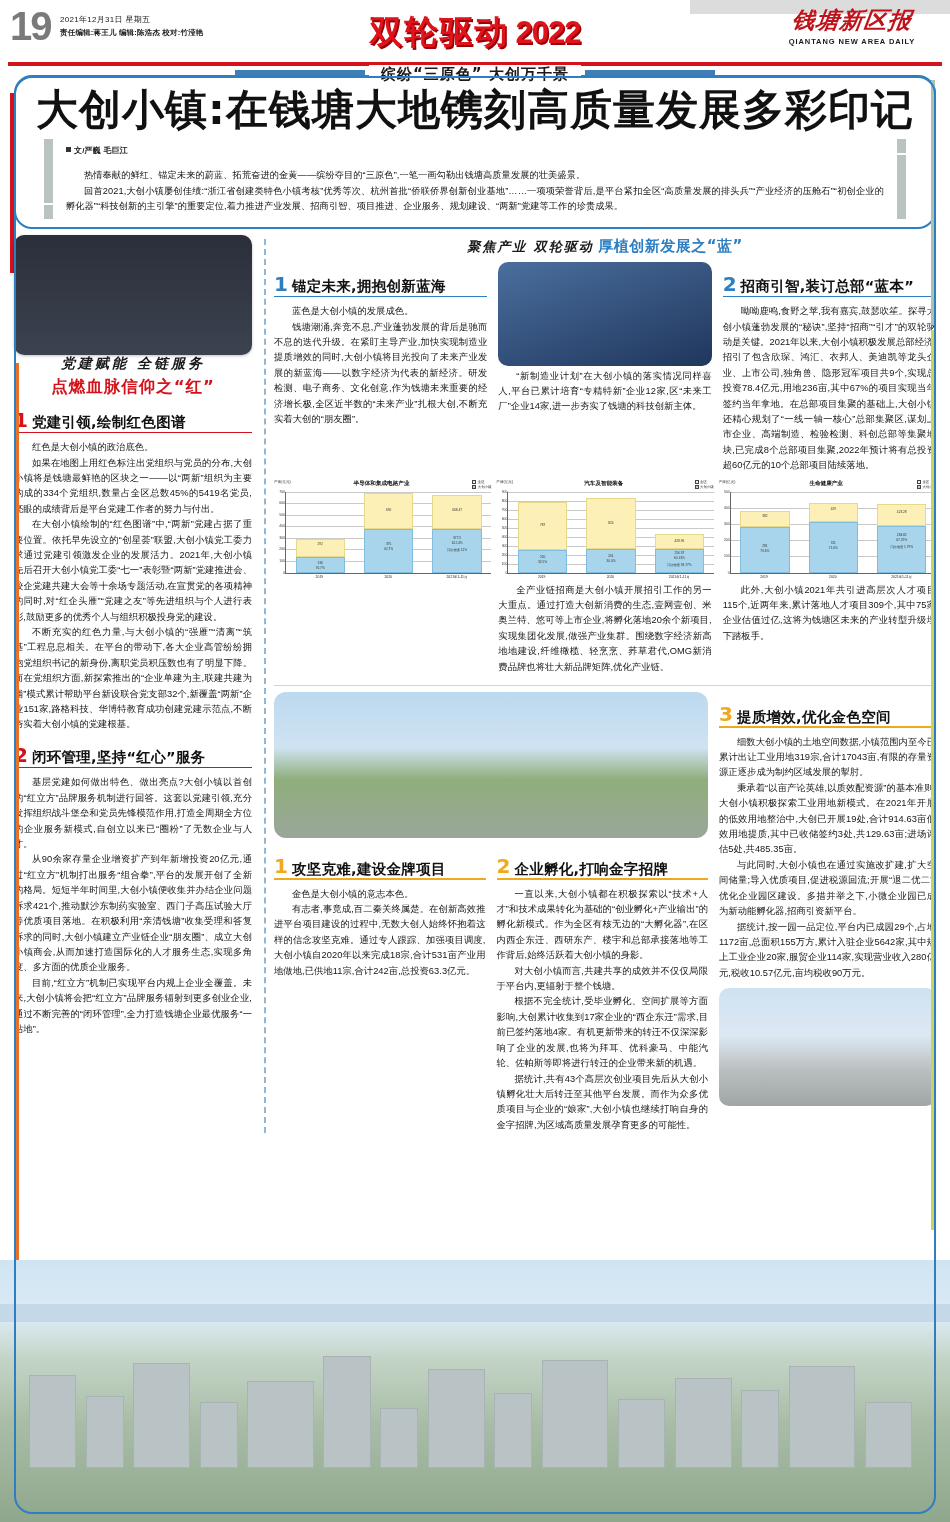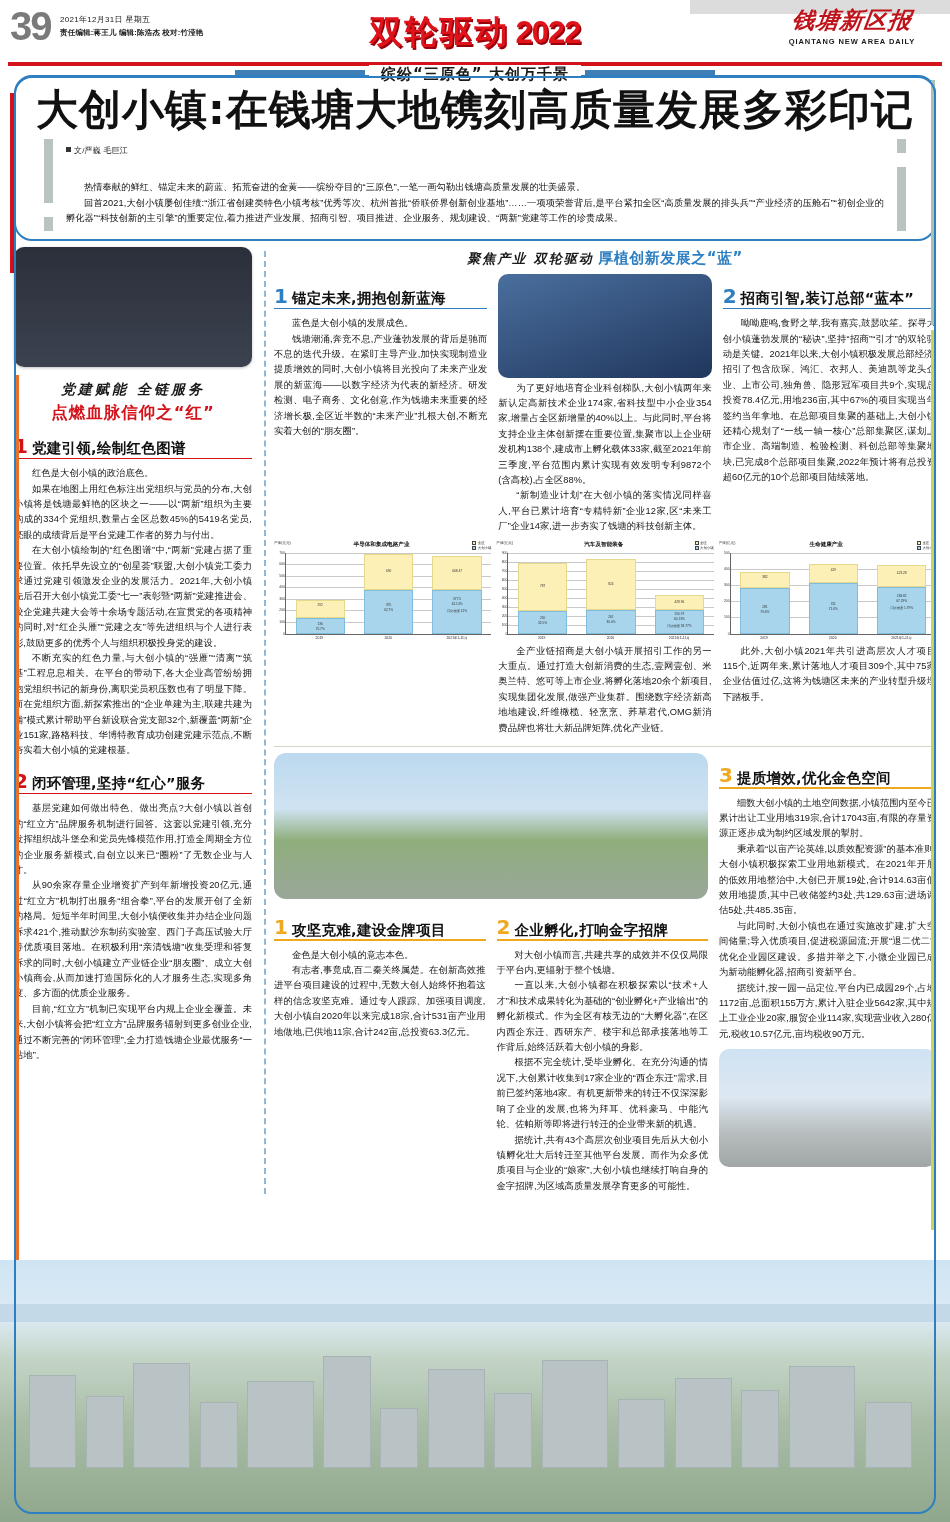--- a/index.html
+++ b/index.html
@@ -73,41 +73,41 @@
     white-space:nowrap;
   }
 
   
   .intro-outer { position:relative; margin:6px 18px 2px 18px; padding:6px 22px 4px 22px; }
   .corner { position:absolute; width:9px; background:#b9c4c0; }
   .c-tl { left:0; top:0; height:64px; }
   .c-bl { left:0; bottom:0; height:14px; }
   .c-tr { right:0; top:0; height:14px; }
   .c-br { right:0; bottom:0; height:64px; }
-  .byline { font-size:8px; font-weight:normal; color:#1a1a1a; margin-bottom:24px; letter-spacing:.2px; }
+  .byline { font-size:8px; font-weight:bold; color:#1a1a1a; margin-bottom:12px; letter-spacing:.2px; }
   .byline .sq { display:inline-block; width:5px; height:5px; background:#333; margin-right:3px; vertical-align:1px; }
   .intro-p { font-size:9.2px; line-height:15.5px; color:#121212; text-align:justify; text-indent:18px; letter-spacing:.1px; }
 
   
   .main { position:relative; margin:6px 14px 0 14px; display:flex; gap:0; }
   .col-left { width:250px; flex:0 0 250px; position:relative; padding-right:12px; }
   .vdash { width:1px; flex:0 0 1px; border-left:2px dashed #8fb8d8; margin:4px 8px 0 0; }
   .col-right { flex:1 1 auto; position:relative; }
 
   
   .photo {
     border-radius:10px; overflow:hidden; position:relative;
     box-shadow:0 1px 3px rgba(0,0,0,.25);
   }
   .photo-meeting { height:120px; background:linear-gradient(#2b2f3a,#3c4250); }
   .orange-bar { position:absolute; left:0; top:128px; width:5px; height:905px; background:#e8722a; }
 
   .sec-sub {
     text-align:center; font-size:14px; font-weight:bold; color:#1a1a1a;
-    font-family:"DejaVu Serif", serif; letter-spacing:3px; margin-top:14px;
+    font-family:"DejaVu Serif", serif; letter-spacing:3px; 
     font-style:italic;
   }
   .sec-main-red {
     text-align:center; font-size:16.5px; font-weight:bold; color:#d4121a;
     letter-spacing:1px; margin-top:3px; font-family:"DejaVu Sans", sans-serif;
   }
   .sec-main-blue { color:#2e7fc1; }
   .sec-main-gold { color:#f0a81e; }
 
   .numhead { display:flex; align-items:flex-end; gap:4px; margin:13px 0 2px 0; }
@@ -182,21 +182,21 @@
     border:2.5px solid #2e7fc1; border-radius:18px; pointer-events:none;
   }
   .side-green { position:absolute; right:15px; top:330px; width:4px; height:900px; background:#c9d45a; }
   .side-green2 { position:absolute; right:15px; top:80px; width:4px; height:245px; background:#a8c4b0; }
 </style>
 </head>
 <body>
 
 <div class="masthead">
   <div class="mh-thin"></div>
-  <div class="mh-page-no">39</div>
+  <div class="mh-page-no">19</div>
   <div class="mh-dateblock">
     <div class="mh-date">2021年12月31日 星期五</div>
     <div class="mh-editors">责任编辑:蒋王儿 编辑:陈浩杰 校对:竹滢艳</div>
   </div>
   <div class="mh-center">
     <span class="mh-title">双轮驱动</span><span class="mh-year">2022</span>
   </div>
   <div class="mh-logo">
     <div class="mh-logo-cn">钱塘新区报</div>
     <div class="mh-logo-en">QIANTANG NEW AREA DAILY</div>
@@ -269,21 +269,20 @@
           <span class="n n-blue">1</span>
           <span class="t">锚定未来,拥抱创新蓝海</span>
         </div>
         <div class="numrule r-blue"></div>
         <div class="body-p">蓝色是大创小镇的发展成色。</div>
         <div class="body-p">钱塘潮涌,奔竞不息,产业蓬勃发展的背后是驰而不息的迭代升级。在紧盯主导产业,加快实现制造业提质增效的同时,大创小镇将目光投向了未来产业发展的新蓝海——以数字经济为代表的新经济。研发检测、电子商务、文化创意,作为钱塘未来重要的经济增长极,全区近半数的“未来产业”扎根大创,不断充实着大创的“朋友圈”。</div>
       </div>
 
       <div class="tc">
         <div class="photo-blue"></div>
-        <div class="body-p">为了更好地培育企业科创梯队,大创小镇两年来新认定高新技术企业174家,省科技型中小企业354家,增量占全区新增量的40%以上。与此同时,平台将支持企业主体创新摆在重要位置,集聚市以上企业研发机构138个,建成市上孵化载体33家,截至2021年前三季度,平台范围内累计实现有效发明专利9872个(含高校),占全区88%。</div>
         <div class="body-p">“新制造业计划”在大创小镇的落实情况同样喜人,平台已累计培育“专精特新”企业12家,区“未来工厂”企业14家,进一步夯实了钱塘的科技创新主体。</div>
       </div>
 
       <div class="tc">
         <div class="numhead">
           <span class="n n-blue">2</span>
           <span class="t">招商引智,装订总部“蓝本”</span>
         </div>
         <div class="numrule r-blue"></div>
         <div class="body-p">呦呦鹿鸣,食野之苹,我有嘉宾,鼓瑟吹笙。探寻大创小镇蓬勃发展的“秘诀”,坚持“招商”“引才”的双轮驱动是关键。2021年以来,大创小镇积极发展总部经济,招引了包含欣琛、鸿汇、衣邦人、美迪凯等龙头企业、上市公司,独角兽、隐形冠军项目共9个,实现总投资78.4亿元,用地236亩,其中67%的项目实现当年签约当年拿地。在总部项目集聚的基础上,大创小镇还精心规划了“一线一轴一核心”总部集聚区,谋划上市企业、高端制造、检验检测、科创总部等集聚地块,已完成8个总部项目集聚,2022年预计将有总投资超60亿元的10个总部项目陆续落地。</div>
@@ -533,23 +532,23 @@
             <div class="numrule r-gold"></div>
             <div class="body-p">金色是大创小镇的意志本色。</div>
             <div class="body-p">有志者,事竟成,百二秦关终属楚。在创新高效推进平台项目建设的过程中,无数大创人始终怀抱着这样的信念攻坚克难。通过专人跟踪、加强项目调度,大创小镇自2020年以来完成18宗,合计531亩产业用地做地,已供地11宗,合计242亩,总投资63.3亿元。</div>
           </div>
           <div class="tc">
             <div class="numhead">
               <span class="n n-gold">2</span>
               <span class="t">企业孵化,打响金字招牌</span>
             </div>
             <div class="numrule r-gold"></div>
+            <div class="body-p">一直以来,大创小镇都在积极探索以“技术+人才”和技术成果转化为基础的“创业孵化+产业输出”的孵化新模式。作为全区有核无边的“大孵化器”,在区内西企东迁、西研东产、楼宇和总部承接落地等工作背后,始终活跃着大创小镇的身影。</div>
             <div class="body-p">对大创小镇而言,共建共享的成效并不仅仅局限于平台内,更辐射于整个钱塘。</div>
-            <div class="body-p">一直以来,大创小镇都在积极探索以“技术+人才”和技术成果转化为基础的“创业孵化+产业输出”的孵化新模式。作为全区有核无边的“大孵化器”,在区内西企东迁、西研东产、楼宇和总部承接落地等工作背后,始终活跃着大创小镇的身影。</div>
-            <div class="body-p">根据不完全统计,受毕业孵化、在充分沟通的情况下,大创累计收集到17家企业的“西企东迁”需求,目前已签约落地4家。有机更新带来的转迁不仅深深影响了企业的发展,也将为拜耳、优科豪马、中能汽轮、佐帕斯等即将进行转迁的企业带来新的机遇。</div>
+            <div class="body-p">根据不完全统计,受毕业孵化、空间扩展等方面影响,大创累计收集到17家企业的“西企东迁”需求,目前已签约落地4家。有机更新带来的转迁不仅深深影响了企业的发展,也将为拜耳、优科豪马、中能汽轮、佐帕斯等即将进行转迁的企业带来新的机遇。</div>
             <div class="body-p">据统计,共有43个高层次创业项目先后从大创小镇孵化壮大后转迁至其他平台发展。而作为众多优质项目与企业的“娘家”,大创小镇也继续打响自身的金字招牌,为区域高质量发展孕育更多的可能性。</div>
           </div>
         </div>
       </div>
 
       <div class="tc">
         <div class="numhead">
           <span class="n n-gold">3</span>
           <span class="t">提质增效,优化金色空间</span>
         </div>

